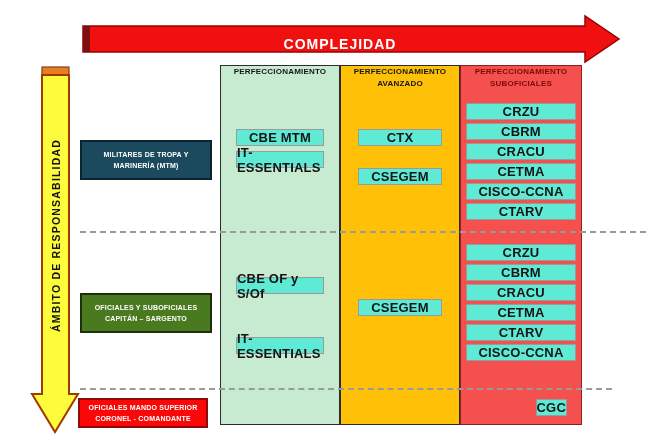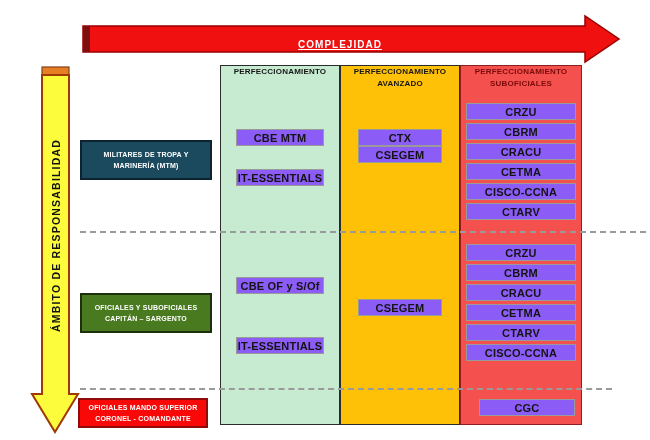--- a/index.html
+++ b/index.html
@@ -7,21 +7,21 @@
   .stage {
     position:relative; width:650px; height:440px; margin:0 auto;
     background:#ffffff; overflow:hidden;
     font-family:"Liberation Sans", sans-serif;
   }
   
   .top-arrow-svg { position:absolute; left:80px; top:14px; width:542px; height:52px; }
   .top-arrow-label {
     position:absolute; left:90px; top:26px; width:500px; height:36px;
     display:flex; align-items:center; justify-content:center;
-    color:#ffffff; font-size:10px; font-weight:bold; letter-spacing:1px;text-decoration:underline;
+    color:#ffffff; font-size:14px; font-weight:bold; letter-spacing:1px;
   }
   
   .left-arrow-svg { position:absolute; left:30px; top:64px; width:50px; height:372px; }
   .left-arrow-label {
     position:absolute; left:-105px; top:228px; width:321px; height:15px;
     transform:rotate(-90deg); transform-origin:center center;
     display:flex; align-items:center; justify-content:center;
     color:#111111; font-size:10.5px; font-weight:bold; letter-spacing:1.2px;
     white-space:nowrap;
   }
@@ -45,32 +45,32 @@
     align-items:center; justify-content:center;
     text-align:center; font-size:7px; font-weight:bold; line-height:1.6;
     color:#ffffff; letter-spacing:0.2px;
   }
   .band-mtm   { left:80px; top:140px; width:132px; height:40px; background:#1B4A5E; border:2px solid #0c2430; }
   .band-ofsub { left:80px; top:293px; width:132px; height:40px; background:#4A7A1F; border:2px solid #1d300c; }
   .band-mando { left:78px;  top:398px; width:130px; height:30px; background:#FA0808; border:2px solid #8f0b0b; }
   
   .cell { position:absolute; z-index:3; display:flex; flex-direction:column; }
   .course-box {
-    height:17px; background:#8b5cf6; border:1px solid #9a9a9a;
+    height:17px; background:#5eead4; border:1px solid #9a9a9a;
     display:flex; align-items:center; justify-content:center;
-    font-size:11px; font-weight:bold; color:#141414; letter-spacing:0.2px;
+    font-size:13px; font-weight:bold; color:#141414; letter-spacing:0.2px;
     flex:0 0 auto;
   }
-  .cell-r1-inicial      { left:236px; top:129px; width:88px;  gap:23px; }
-  .cell-r1-avanzado     { left:358px; top:129px; width:84px;  }
+  .cell-r1-inicial      { left:236px; top:129px; width:88px;  gap:5px; }
+  .cell-r1-avanzado     { left:358px; top:129px; width:84px;  gap:22px; }
   .cell-r1-especialista { left:466px; top:103px; width:110px; gap:3px;  }
   .cell-r2-inicial      { left:236px; top:277px; width:88px;  gap:43px; }
   .cell-r2-avanzado     { left:358px; top:299px; width:84px;  }
   .cell-r2-especialista { left:466px; top:244px; width:110px; gap:3px;  }
-  .cell-r3-especialista { left:479px; top:399px; width:96px;  }
+  .cell-r3-especialista { left:491px; top:399px; width:76px;align-items:flex-end;  }
 </style>
 </head>
 <body>
 
 <div class="stage">
 
   <svg class="top-arrow-svg" viewBox="0 0 542 52" xmlns="http://www.w3.org/2000/svg">
     <polygon points="3,12 505,12 505,2 539,25 505,48 505,38 3,38" fill="#F01010" stroke="#990000" stroke-width="1.5"></polygon>
     <rect x="3" y="12" width="7" height="26" fill="#7F0F0F"></rect>
   </svg>

